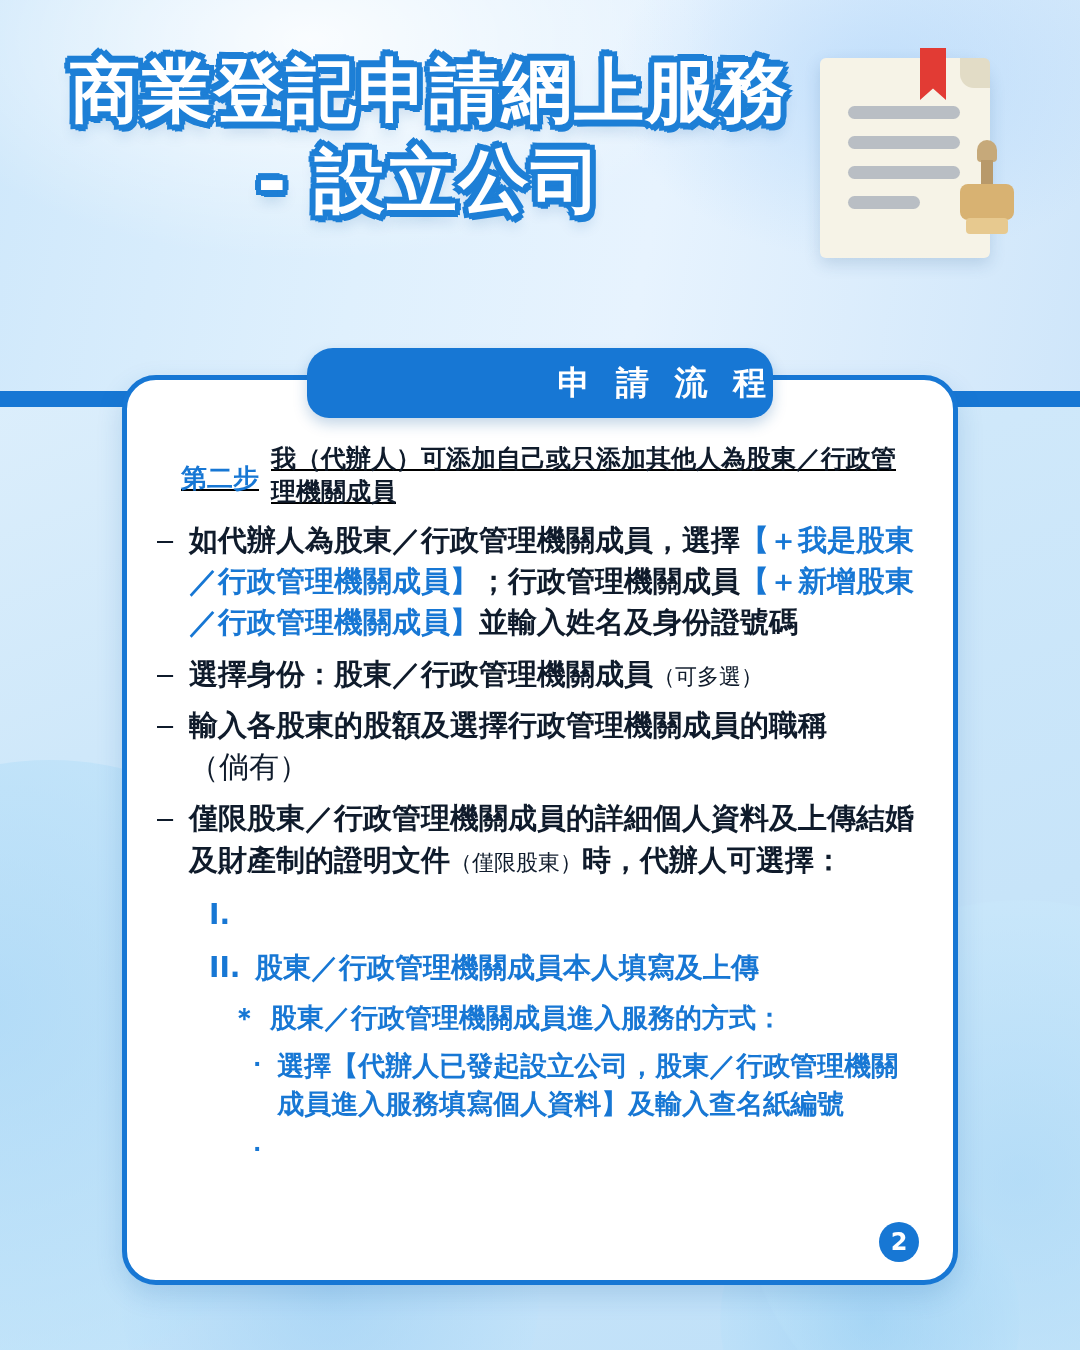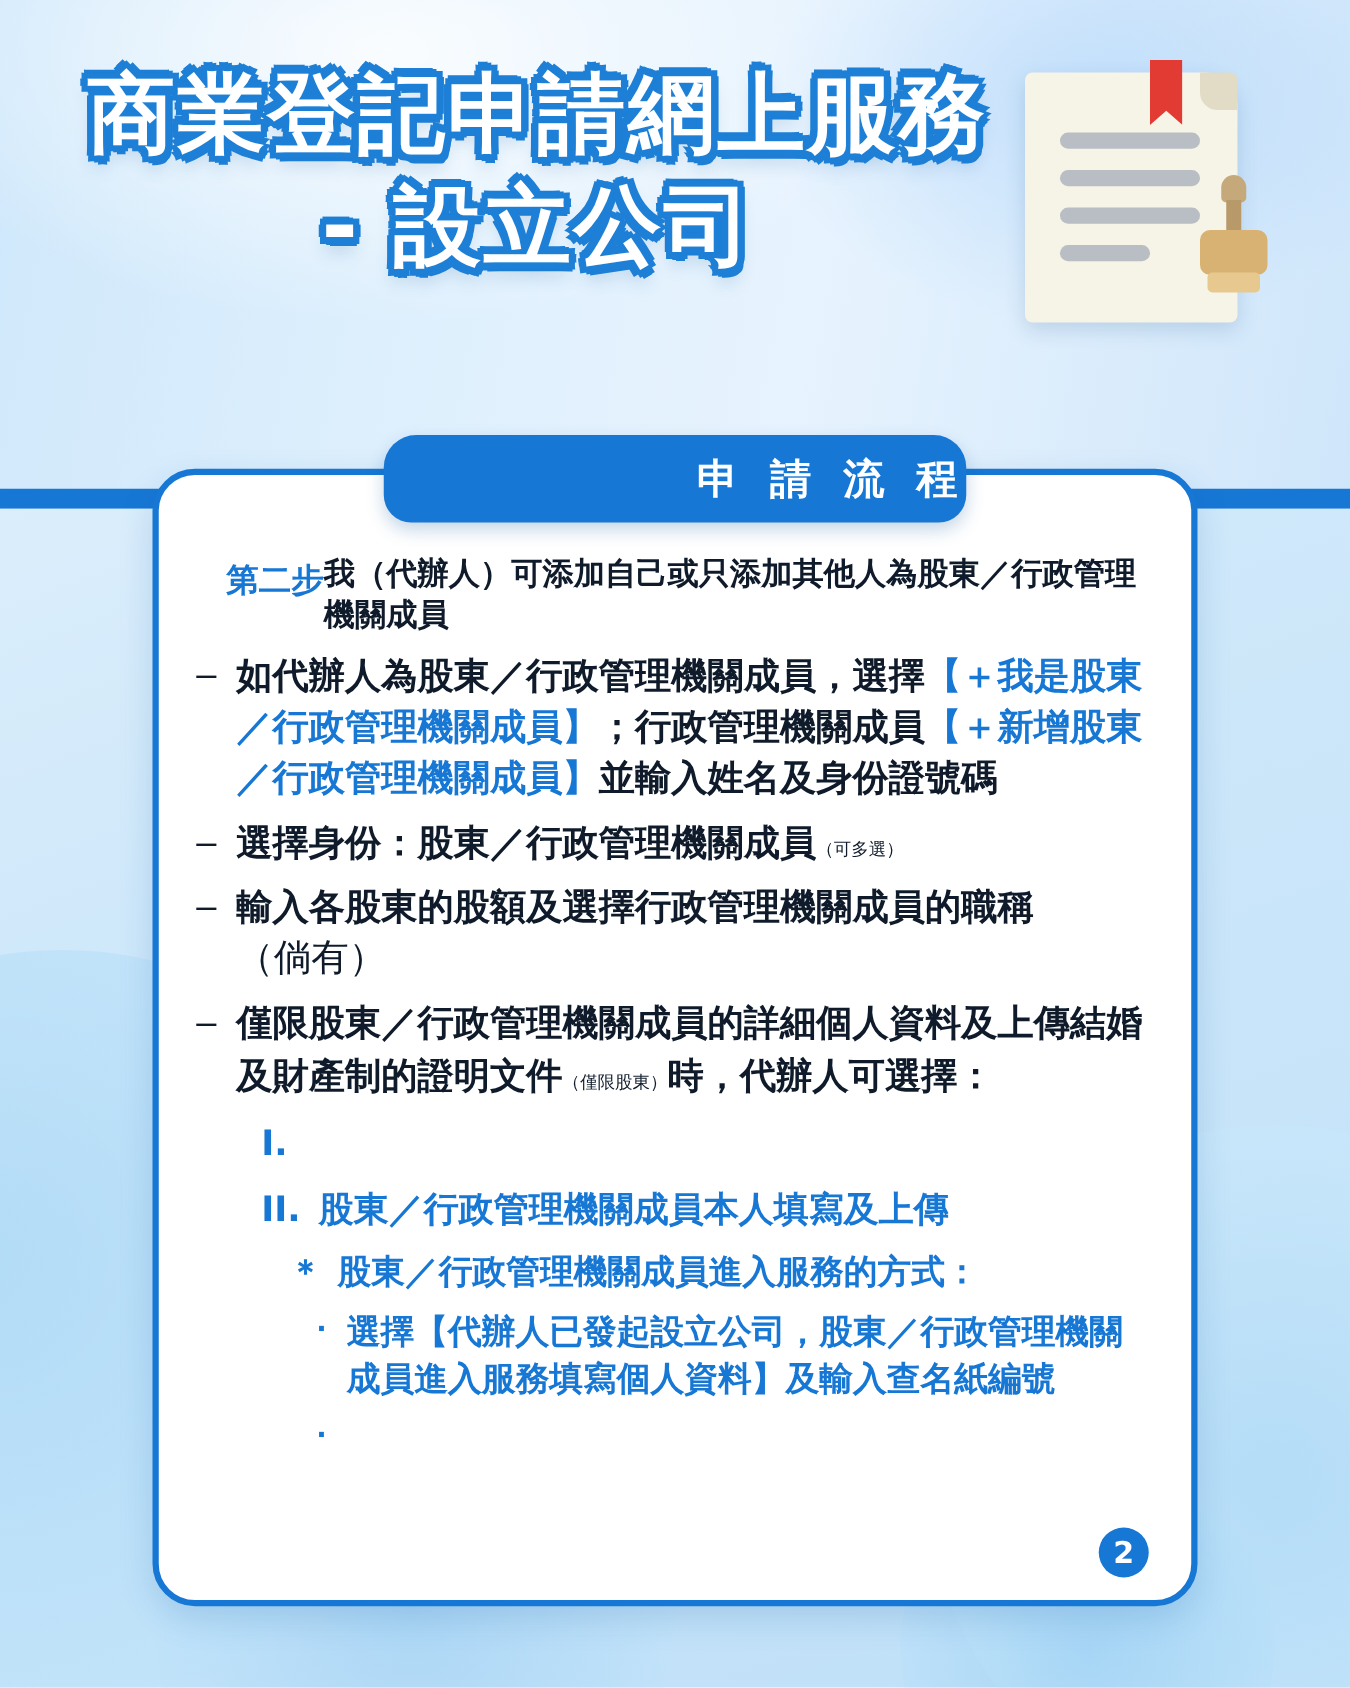--- a/index.html
+++ b/index.html
@@ -191,22 +191,24 @@
   .card-body {
     position: absolute;
     left: 0; top: 62px;
     width: 100%;
     padding: 0 34px 0 30px;
   }
 
   
   .step-row {
     display: flex;
-    align-items: flex-start;
+    align-items: center;
+    gap: 12px;
     padding-left: 24px;
+    text-decoration: underline;
   }
   .step-label {
     color: #1777d4;
     font-weight: bold;
     font-size: 26px;
     line-height: 1.32;
     white-space: nowrap;
     padding-top: 6px;
     font-family: "DejaVu Sans", sans-serif;
   }
@@ -235,21 +237,21 @@
   }
   .li-text {
     font-size: 29px;
     line-height: 1.42;
     color: #0f1b2b;
     font-weight: bold;
     font-family: "DejaVu Sans", sans-serif;
   }
   .blue { color: #1777d4; }
   .small {
-    font-size: 14px;
+    font-size: 22px;
     font-weight: normal;
     color: #0f1b2b;
   }
   .small-b {
     font-size: 30px;
     font-weight: normal;
     color: #0f1b2b;
   }
 
   

